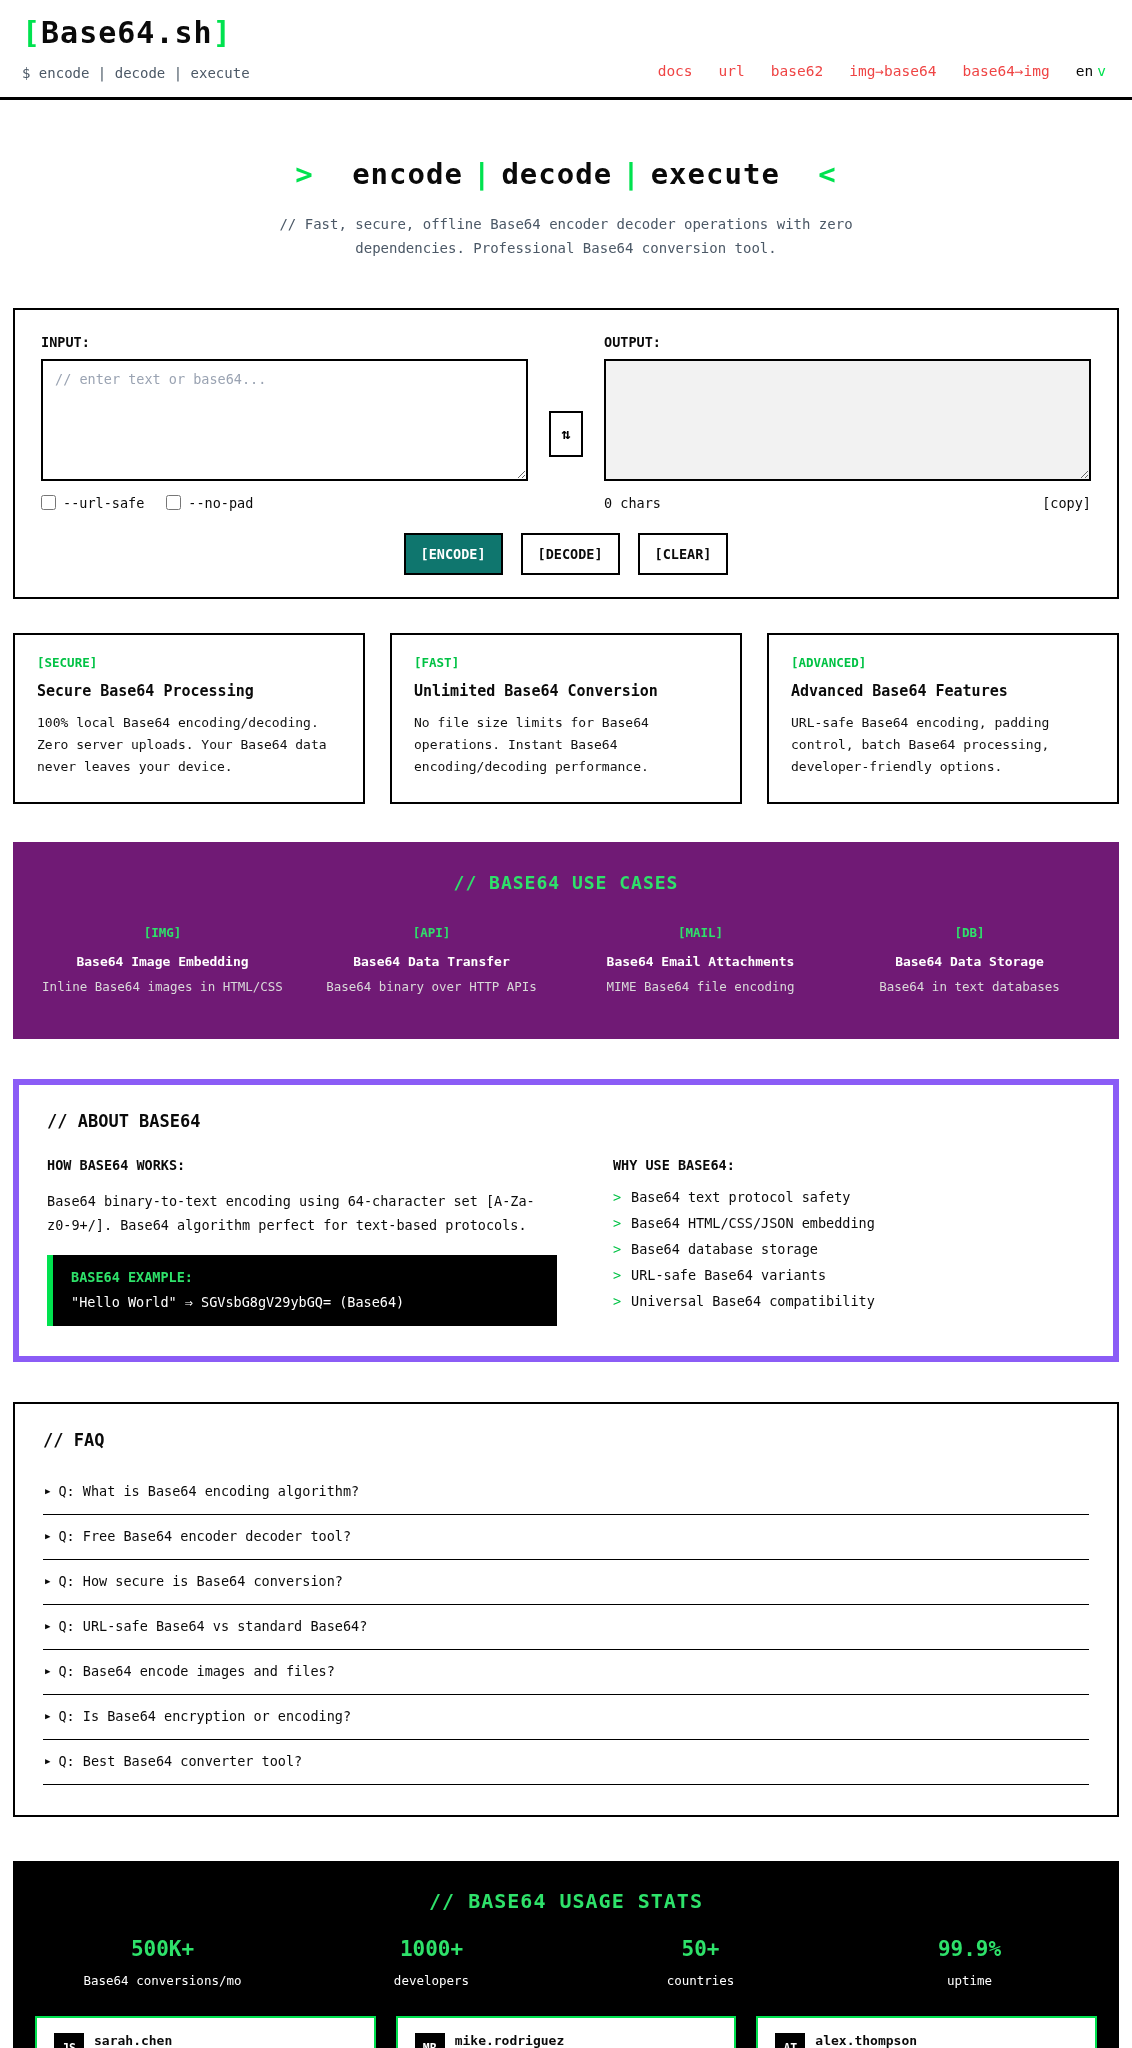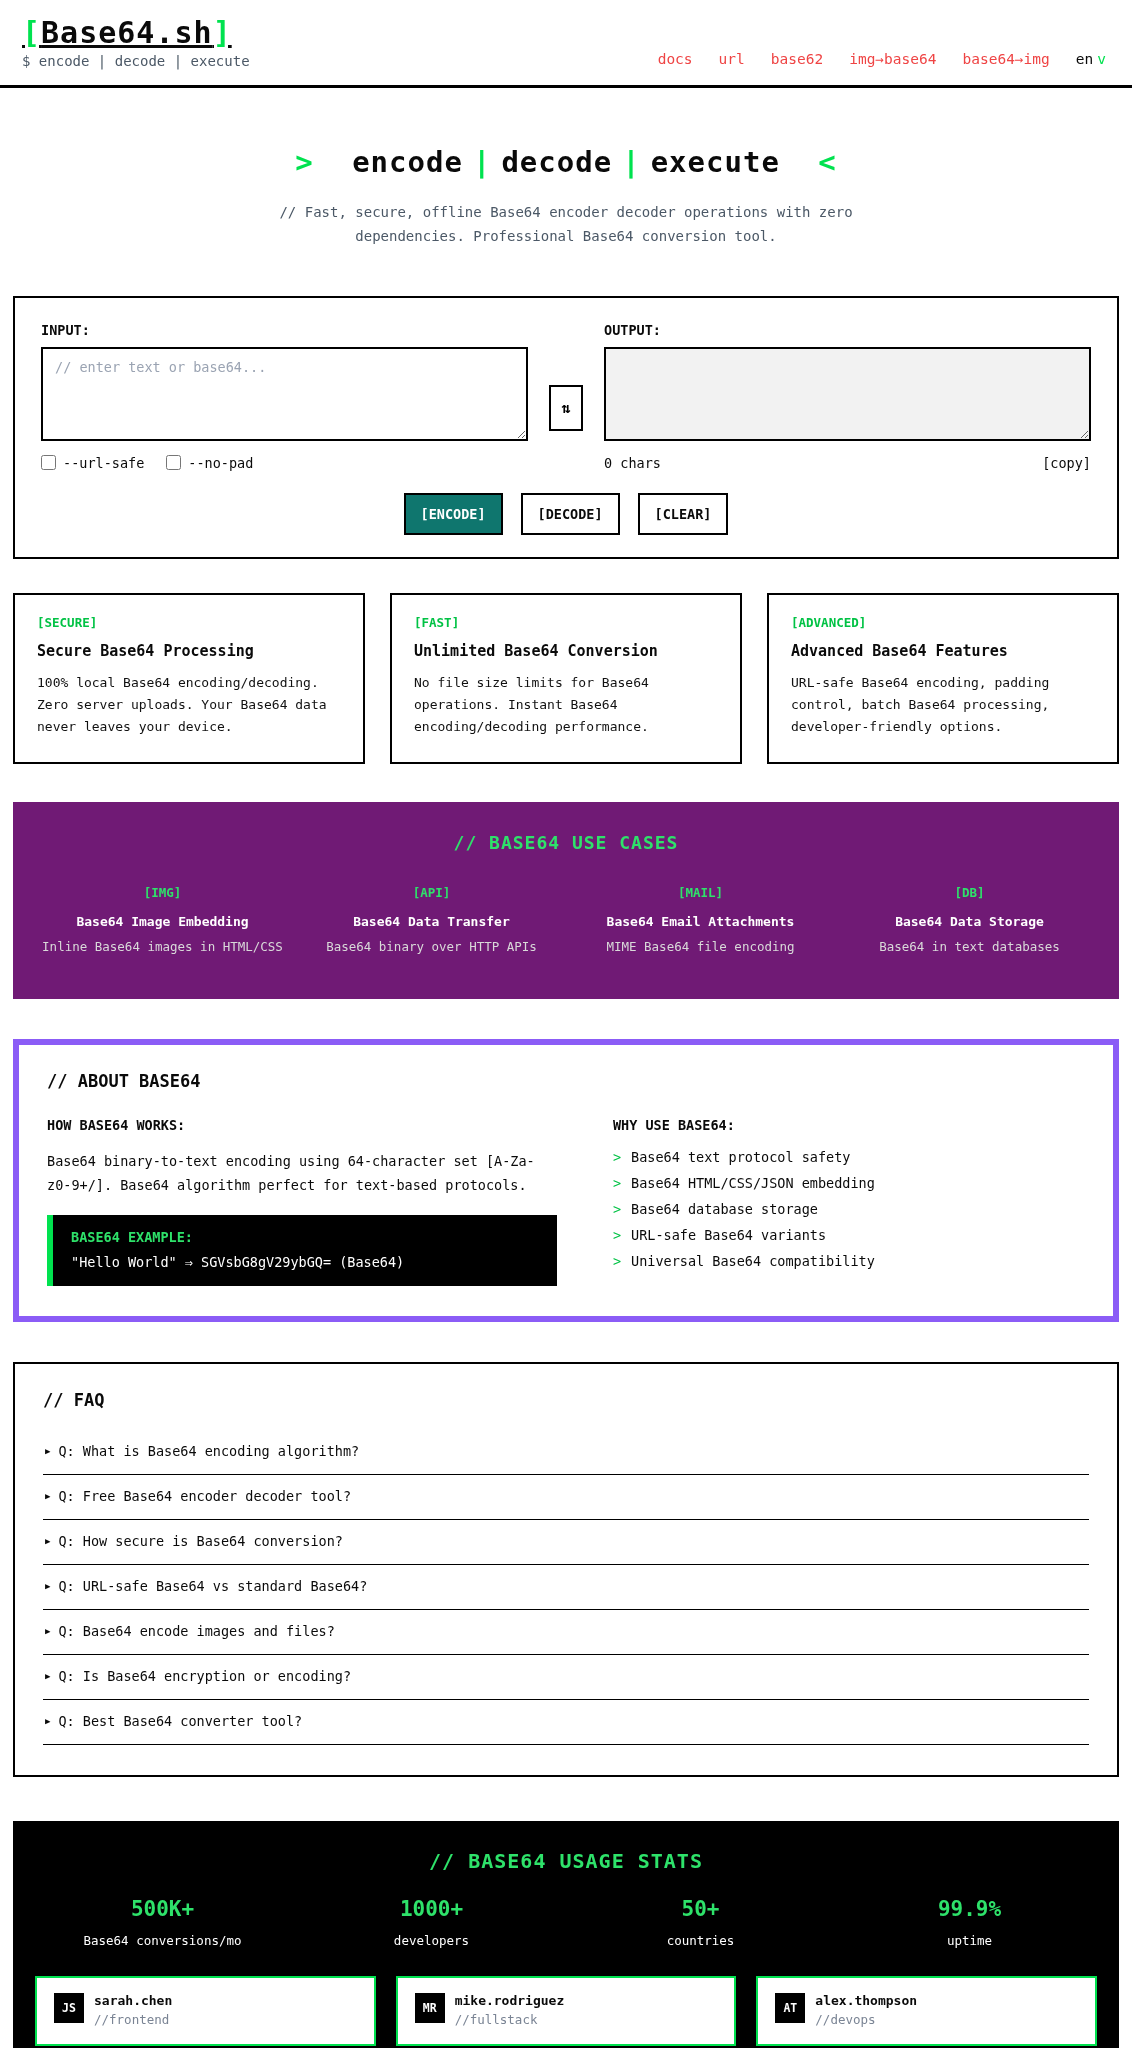--- a/index.html
+++ b/index.html
@@ -11,43 +11,43 @@
     font-family: "DejaVu Sans Mono", "Liberation Mono", monospace;
   }
   .accent { color: #00e24f; }
 
   
   .site-header {
     display: flex; justify-content: space-between; align-items: flex-end;
     padding: 16px 26px 16px 22px;
     border-bottom: 3px solid #000;
   }
-  .logo { font-size: 30px; font-weight: bold; letter-spacing: 1px; line-height: 1.1; text-decoration: underline; }
-  .tagline { font-size: 14px; color: #4b5866; margin-top: 4px; }
+  .logo { font-size: 30px; font-weight: bold; letter-spacing: 1px; line-height: 1.1; }
+  .tagline { font-size: 14px; color: #4b5866; margin-top: 16px; }
   .nav { display: flex; gap: 26px; align-items: baseline; font-size: 14.5px; padding-bottom: 2px; }
   .nav a { color: #ef4444; text-decoration: none; }
   .lang { cursor: pointer; }
   .lang .caret { color: #00e24f; margin-left: 4px; }
 
   
   .hero { text-align: center; padding: 38px 0 26px; }
   .hero-title { font-size: 29px; font-weight: bold; letter-spacing: 1px; }
   .hero-title .sep { color: #00e24f; padding: 0 10px; }
   .hero-desc {
     margin: 22px auto 0; max-width: 660px;
     font-size: 14px; line-height: 1.65; color: #4b5866;
   }
 
   
   .converter { margin: 22px 13px 0; border: 2px solid #000; padding: 24px 26px 22px; }
   .conv-row { display: flex; gap: 18px; }
   .conv-col { flex: 1 1 0; }
   .io-label { font-size: 13.5px; font-weight: bold; margin-bottom: 9px; }
   textarea {
-    width: 100%; height: 94px;
+    width: 100%; height: 122px;
     border: 2px solid #000; padding: 10px 12px;
     font-family: inherit; font-size: 13.5px; color: #0a0a0a;
     resize: vertical; background: #fff; outline: none;
   }
   textarea::placeholder { color: #9aa3b2; }
   textarea.output { background: #f2f2f2; }
   .swap-wrap { flex: 0 0 40px; display:flex; align-items:center; justify-content:center; }
   .swap-btn {
     width: 34px; height: 46px; margin-top: 24px;
     background: #fff; border: 2px solid #000;

